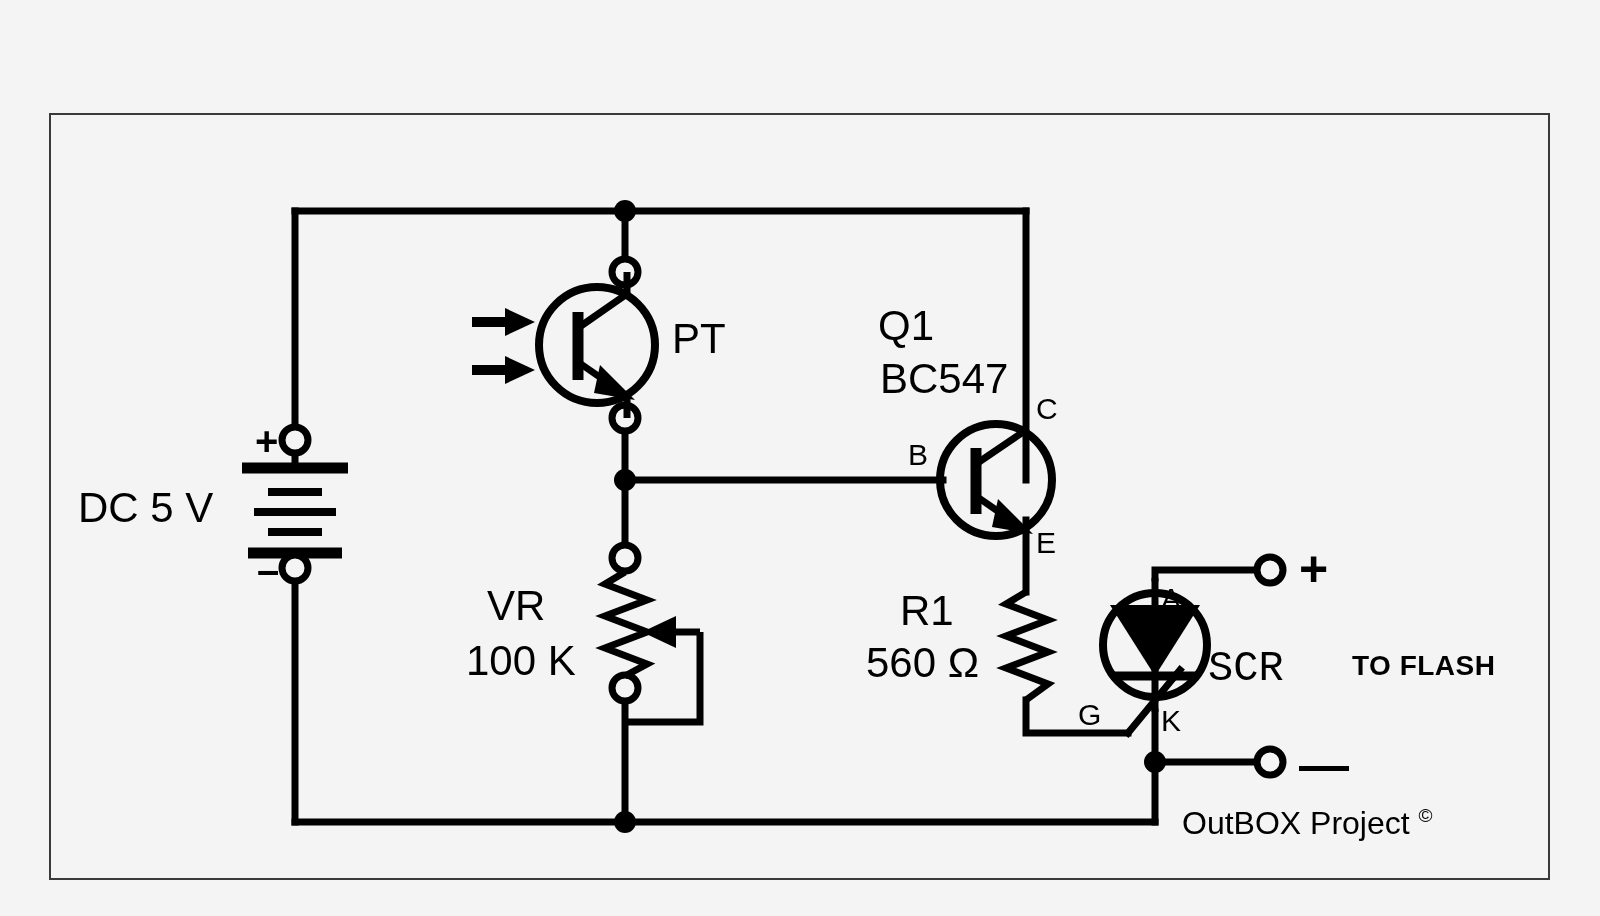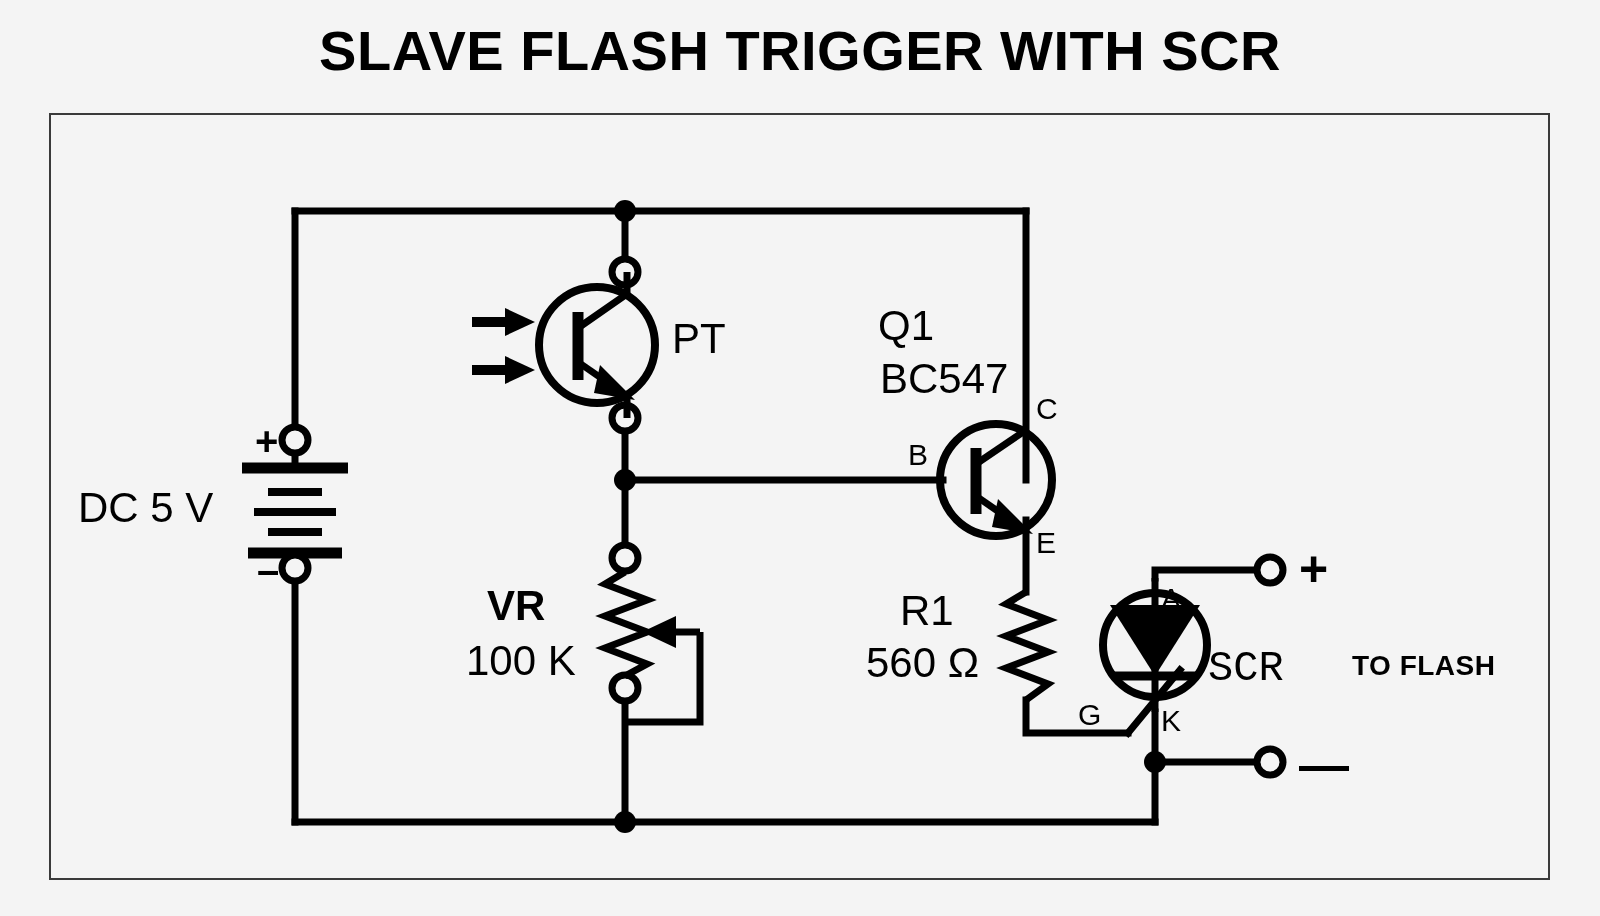--- a/index.html
+++ b/index.html
@@ -57,42 +57,41 @@
     white-space: nowrap;
     line-height: 1;
   }
   .lbl-dc       { left: 78px;  top: 487px; font-size: 42px; text-align: right; }
   .lbl-pt       { left: 672px; top: 318px; font-size: 42px; text-align: center; }
   .lbl-q1       { left: 878px; top: 305px; font-size: 42px; }
   .lbl-bc547    { left: 880px; top: 358px; font-size: 42px; }
   .lbl-b        { left: 908px; top: 440px; font-size: 30px; }
   .lbl-c        { left: 1036px;top: 394px; font-size: 30px; }
   .lbl-e        { left: 1036px;top: 528px; font-size: 30px; }
-  .lbl-vr       { left: 487px; top: 585px; font-size: 42px; font-weight: bold; }
+  .lbl-vr       { left: 487px; top: 585px; font-size: 42px; }
   .lbl-vrval    { left: 466px; top: 640px; font-size: 42px; }
   .lbl-r1       { left: 900px; top: 590px; font-size: 42px; }
   .lbl-r1val    { left: 866px; top: 642px; font-size: 42px; }
   .lbl-a        { left: 1161px;top: 584px; font-size: 30px; }
   .lbl-k        { left: 1161px;top: 706px; font-size: 30px; }
   .lbl-g        { left: 1078px;top: 700px; font-size: 30px; }
   .lbl-scr      { left: 1208px;top: 648px; font-size: 42px; font-family: Liberation Mono, monospace; }
   .lbl-toflash  { left: 1352px;top: 652px; font-size: 28px; font-weight: bold; letter-spacing: 0.5px; }
   .lbl-credit   { left: 1182px;top: 806px; font-size: 32px; }
   .lbl-credit sup { font-size: 19px; vertical-align: super; }
   .lbl-batt-plus  { left: 255px; top: 421px; font-size: 40px; font-weight: bold; }
   .lbl-batt-minus { left: 257px; top: 550px; font-size: 40px; font-weight: bold; }
   .lbl-out-plus   { left: 1299px;top: 544px; font-size: 50px; font-weight: bold; }
   .lbl-out-minus  { left: 1299px;top: 740px; font-size: 50px; font-weight: bold; }
 </style>
 </head>
 <body>
 
 <div id="root">
 
-  <div id="title">SLAVE FLASH TRIGGER WITH SCR</div>
 
   <div id="frame"></div>
 
   <svg id="svg-layer" viewBox="0 0 1600 916" xmlns="http://www.w3.org/2000/svg">
 
     <g stroke="#000" stroke-width="7" fill="none" stroke-linecap="square">
 
       <path d="M 295 211 L 1026 211"></path>
 
       <path d="M 295 211 L 295 430"></path>
@@ -231,14 +230,15 @@
 
   <div class="lbl lbl-a">A</div>
   <div class="lbl lbl-k">K</div>
   <div class="lbl lbl-g">G</div>
   <div class="lbl lbl-scr">SCR</div>
 
   <div class="lbl lbl-out-plus">+</div>
   <div class="lbl lbl-out-minus">—</div>
   <div class="lbl lbl-toflash">TO FLASH</div>
 
+  <div class="lbl lbl-credit"><span>OutBOX Project</span> <sup>©</sup></div>
 
 </div>
 
 </body></html>

